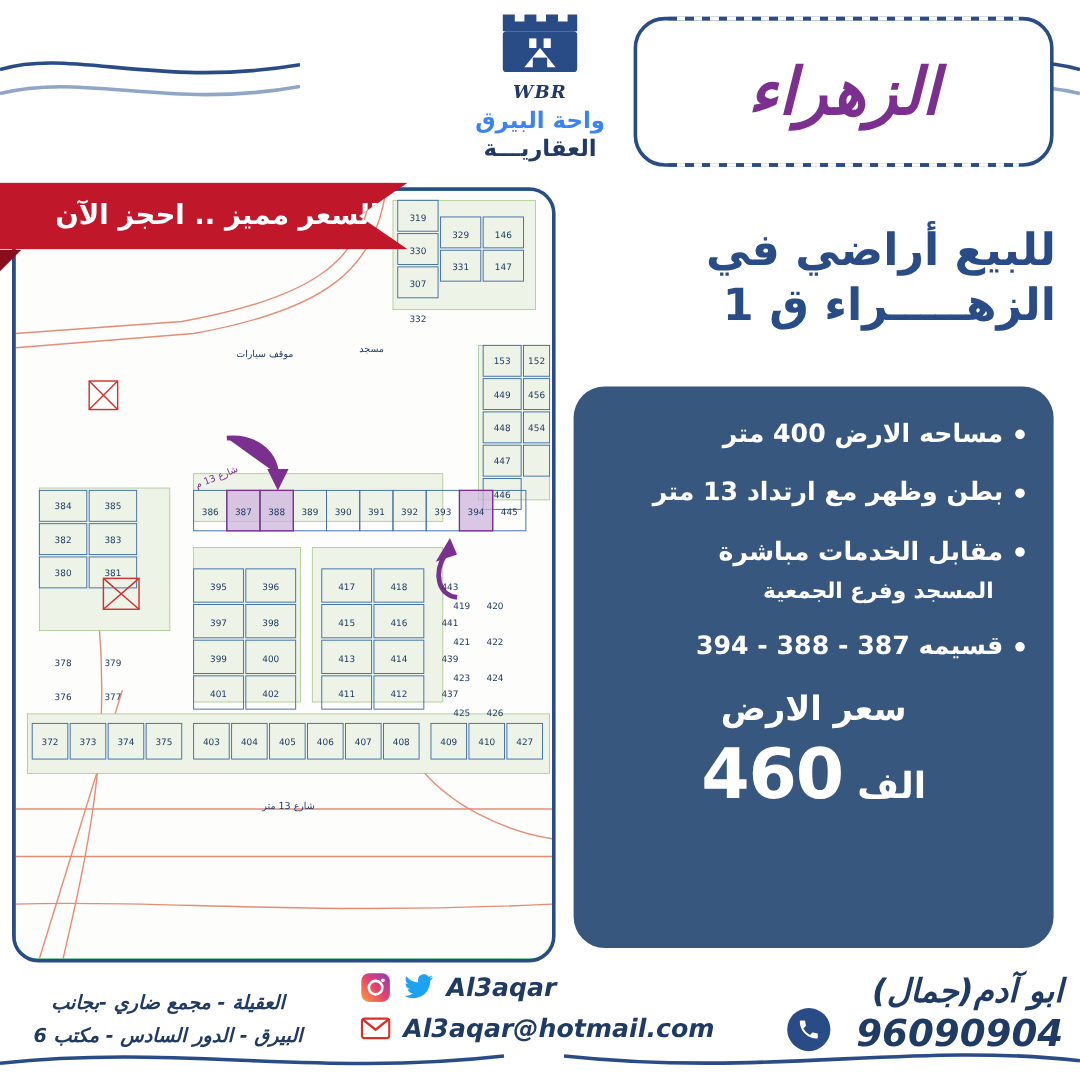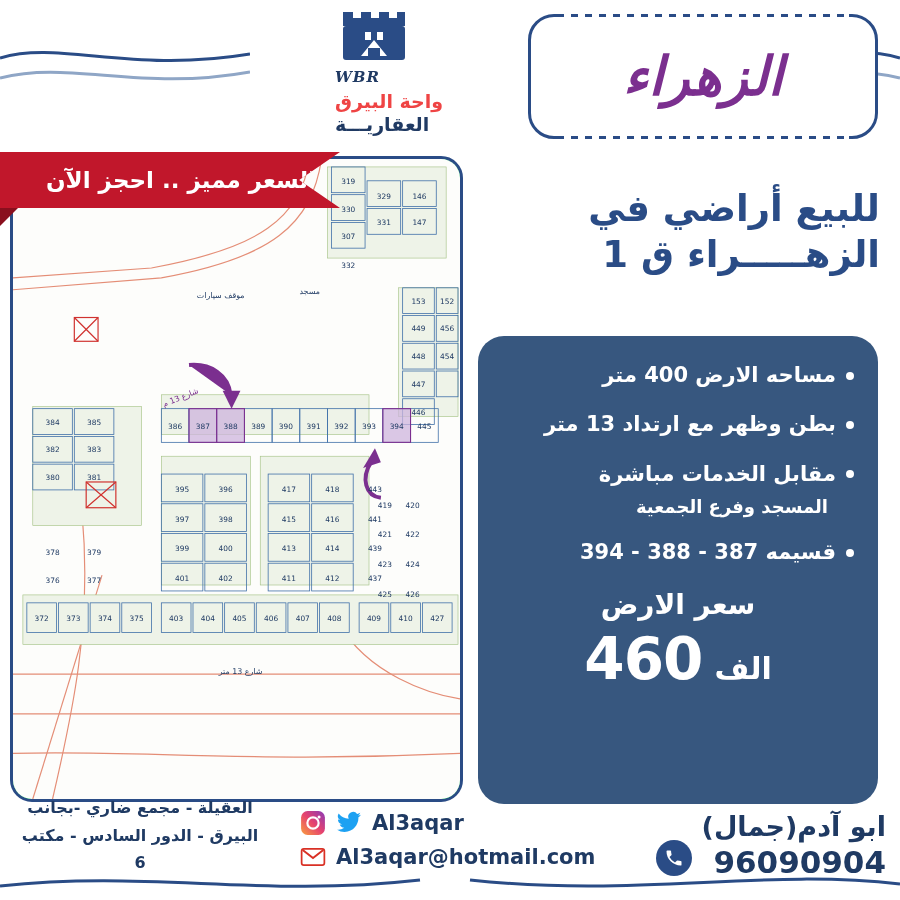--- a/index.html
+++ b/index.html
@@ -15,30 +15,30 @@
   .wave-left, .wave-right {
     position: absolute; top: 44px; height: 60px; width: 250px;
     pointer-events: none;
   }
   .wave-left { left: 0; }
   .wave-right { right: 0; }
 
   
   .logo-block {
     position: absolute; left: 50%; transform: translateX(-50%);
-    top: 6px; width: 230px; text-align: left;
+    top: 6px; width: 230px; text-align: center;
   }
   .logo-mark { width: 78px; height: 62px; margin: 0 auto; }
   .logo-wbr {
     font-family: "DejaVu Serif", "Liberation Serif", serif;
     font-style: italic; font-weight: bold; font-size: 15px;
     color: #203a63; letter-spacing: 1px; margin-top: -4px;
   }
   .logo-ar1 {
-    font-size: 19px; font-weight: bold; color: #ef4444; margin-top: 4px;
+    font-size: 19px; font-weight: bold; color: #3b82f6; margin-top: 4px;
     letter-spacing: 0px;
   }
   .logo-ar2 {
     font-size: 19px; font-weight: bold; color: #203a63; margin-top: 1px;
   }
 
   
   .title-panel {
     position: absolute; right: 22px; top: 14px;
     width: 350px; height: 125px;
@@ -93,21 +93,20 @@
   .map-svg { display: block; width: 100%; height: 100%; }
 
   
   .info-panel {
     position: absolute; right: 22px; top: 322px;
     width: 400px; height: 468px;
     background: #37577f;
     border-radius: 26px;
     color: #fff;
     padding: 26px 24px 30px 24px;
-    margin-top: 14px;
   }
   .info-line {
     display: flex; align-items: center; justify-content: flex-start;
     gap: 10px;
     font-size: 21px; font-weight: bold;
     margin-bottom: 22px;
     white-space: nowrap;
   }
   .bullet {
     width: 8px; height: 8px; background: #fff; border-radius: 50%;
@@ -131,21 +130,21 @@
   .subtitle {
     position: absolute; right: 20px; top: 186px;
     width: 352px;
     text-align: right;
     color: #2a4c86;
     font-size: 37px; font-weight: bold; line-height: 1.25;
   }
 
   
   .footer {
-    position: absolute; left: 0; bottom: 0; width: 900px; height: 100px;
+    position: absolute; left: 0; bottom: 0; width: 900px; height: 100px; font-style: italic;
   }
   .footer-address {
     position: absolute; right: 640px; bottom: 24px; width: 240px;
     text-align: center; color: #1f3a63; font-size: 16px; font-weight: bold;
     line-height: 1.7;
   }
   .footer-social {
     position: absolute; left: 300px; bottom: 22px; width: 320px;
   }
   .soc-row { display: flex; align-items: center; gap: 10px; margin-bottom: 8px; direction: ltr; }

